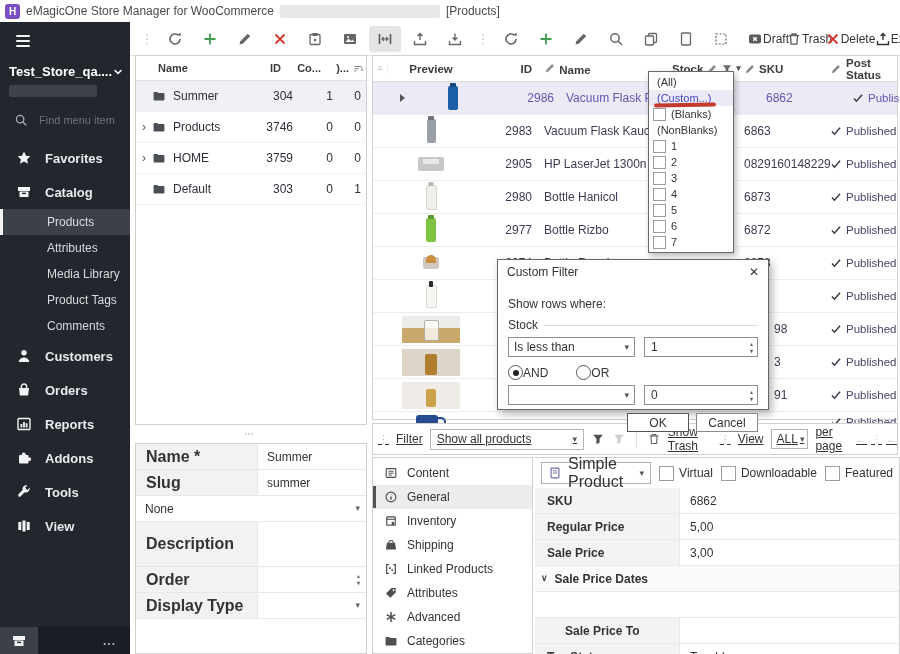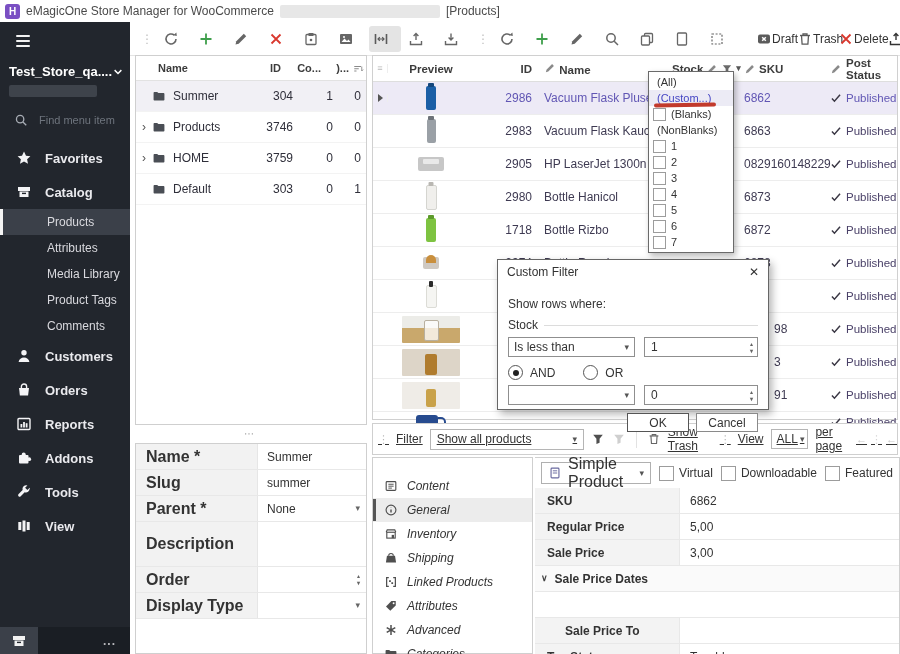--- a/index.html
+++ b/index.html
@@ -49,21 +49,21 @@
   .sub-item.selected{background:#3b4049;}
   .sub-item.selected::before{content:"";position:absolute;left:0;top:0;bottom:0;width:3px;background:#f4f4f4;}
   .side-bottom{position:absolute;left:0;bottom:0;width:130px;height:27px;background:#1a1e24;
     display:flex;align-items:center;}
   .side-bottom .sq{width:38px;height:27px;background:#3b4049;display:flex;align-items:center;justify-content:center;color:#f2f2f2;}
   .side-bottom .dots{margin-left:auto;margin-right:14px;color:#b9b9bd;font-size:12px;font-weight:700;letter-spacing:1px;}
 
   
   .toolbar{position:absolute;left:130px;top:22px;width:770px;height:33px;background:#fff;
     border-bottom:1px solid #e4e4e4;display:flex;align-items:center;gap:3px;padding-left:8px;font-size:12px;color:#333;}
-  .tbtn{height:26px;min-width:24px;display:flex;align-items:center;justify-content:space-between;gap:0;
+  .tbtn{height:26px;min-width:24px;display:flex;align-items:center;justify-content:center;gap:0;
     padding:0 4px;color:#666;border-radius:3px;}
   .tbtn.lab{padding:0 7px;color:#333;}
   .tbtn.hl{background:#e4e4e4;}
   .tsep{width:1px;height:18px;background:#e2e2e2;margin:0 3px;}
   .tb-grip{color:#c0c0c0;font-size:12px;margin:0 3px;}
   .ic-green{color:#3f9f4c;} .ic-red{color:#d9382e;} .ic-dark{color:#5b5b5b;}
 
   
   .pane{position:absolute;background:#fff;border:1px solid #cfcfcf;box-sizing:border-box;}
 
@@ -96,21 +96,21 @@
     font-size:11.5px;font-weight:700;color:#3c3c3c;}
   .c-ind{width:14px;flex:none;border-right:1px solid #eee;display:flex;align-items:center;justify-content:center;}
   .c-prev{width:86px;flex:none;display:flex;align-items:center;justify-content:center;}
   .c-id{width:64px;flex:none;text-align:right;padding-right:6px;box-sizing:border-box;}
   .c-name{width:112px;flex:none;padding-left:6px;white-space:nowrap;overflow:visible;box-sizing:border-box;}
   .c-stock{width:92px;flex:none;display:flex;align-items:center;gap:3px;padding-left:22px;box-sizing:border-box;}
   .c-sku{width:88px;flex:none;padding-left:2px;display:flex;align-items:center;gap:3px;box-sizing:border-box;}
   .c-stat{flex:1;display:flex;align-items:center;justify-content:flex-end;gap:4px;padding-right:6px;}
   .hd-pencil{color:#8a8a8a;}
   .g-row{display:flex;height:32px;align-items:center;border-bottom:1px solid #ededed;font-size:12px;color:#3e3a52;}
-  .g-row.sel{background:#edeaf6;}
+  .g-row.sel{background:#edeaf6;padding-left:22px;}
   .g-row.sel .c-id,.g-row.sel .c-name,.g-row.sel .c-sku,.g-row.sel .stat-t{color:#6156b4;}
   .g-row.cut{height:20px;overflow:hidden;border-bottom:none;}
   .mark{width:0;height:0;border-left:5px solid #555;border-top:4px solid transparent;border-bottom:4px solid transparent;}
   .stat-t{color:#4a4168;font-size:11.5px;}
   .chk{color:#3a3744;}
   .c-sku.frag{padding-left:32px;}
 
   
   .ph{position:relative;display:flex;align-items:flex-end;justify-content:center;}
   .bottle{border-radius:2px;}
@@ -134,40 +134,40 @@
   .dlg-prompt{margin-top:12px;}
   .dlg-field{margin-top:7px;display:flex;align-items:center;gap:6px;color:#333;}
   .dlg-field .line{flex:1;border-top:1px solid #dcdcdc;}
   .dlg-grid{display:flex;gap:9px;margin-top:5px;}
   .dsel{width:127px;height:20px;border:1px solid #8f8f8f;display:flex;align-items:center;
     padding:0 5px;box-sizing:border-box;}
   .dsel .g-caret{margin-left:auto;color:#555;font-size:9px;}
   .dnum{flex:1;height:20px;border:1px solid #8f8f8f;display:flex;align-items:center;
     padding:0 4px 0 6px;box-sizing:border-box;}
   .dlg-radios{display:flex;align-items:center;gap:28px;margin-top:8px;}
-  .radio{display:flex;align-items:center;gap:7px;}
+  .radio{display:flex;align-items:center;}
   .rdot{width:13px;height:13px;border:1px solid #555;border-radius:50%;display:flex;align-items:center;justify-content:center;}
   .rdot.on::after{content:"";width:6px;height:6px;background:#222;border-radius:50%;}
   .dlg-btns{display:flex;justify-content:flex-end;gap:7px;margin-top:8px;}
   .btn{width:62px;height:19px;border:1px solid #8a8a8a;background:#fff;display:flex;align-items:center;
     justify-content:center;font-size:12px;color:#333;box-sizing:border-box;}
   .btn.def{border-color:#555;}
 
   
   .fbar{left:372px;top:423px;width:526px;height:32px;display:flex;align-items:center;gap:7px;
     padding-left:5px;font-size:12px;color:#333;box-sizing:border-box;text-decoration:underline;}
   .fsel{width:212px;height:21px;border:1px solid #b5b5b5;display:flex;align-items:center;
     padding:0 6px;box-sizing:border-box;}
   .fsel .g-caret{margin-left:auto;color:#555;font-size:9px;}
   .vsel{width:38px;height:20px;border:1px solid #b5b5b5;display:flex;align-items:center;
     padding:0 3px 0 5px;box-sizing:border-box;gap:2px;}
   .dimarr{color:#c8c8c8;font-size:11px;display:flex;gap:4px;align-items:center;}
 
   
-  .tabs{left:372px;top:457px;width:161px;height:197px;padding-top:16px;font-style:italic;}
+  .tabs{left:372px;top:457px;width:161px;height:197px;padding-top:3px;}
   .tab{position:relative;height:24px;display:flex;align-items:center;gap:9px;padding-left:11px;
     font-size:12px;color:#333;}
   .tab svg{color:#4f4f4f;}
   .tab.selected{background:#ececec;}
   .tab.selected::before{content:"";position:absolute;left:0;top:1px;bottom:1px;width:3px;background:#555;}
 
   
   .detail{left:535px;top:457px;width:365px;height:228px;border-left:none;}
   .d-top{height:30px;display:flex;align-items:center;gap:8px;padding:0 6px;}
   .dcombo{width:168px;height:22px;border:1px solid #b0b0b0;display:flex;align-items:center;gap:6px;
@@ -621,21 +621,20 @@
   <div class="pane form">
     <div class="f-row f-h25">
         <span class="f-lab">Name *</span>
         <span class="f-val">Summer</span>
       </div>
     <div class="f-row f-h25">
         <span class="f-lab">Slug</span>
         <span class="f-val">summer</span>
       </div>
     <div class="f-row f-h25">
-        <span class="f-lab">Parent *</span>
         <span class="f-val">
           <span>None</span>
           <span class="f-caret g g-caret"></span>
         </span>
       </div>
     <div class="f-row f-h44">
         <span class="f-lab">Description</span>
         <span class="f-val"></span>
       </div>
     <div class="f-row f-h25">
@@ -766,21 +765,21 @@
         </span>
     </div>
     <div class="g-row">
       <span class="c-ind"></span>
       <span class="c-prev">
           <span class="ph">
             <span class="bottle" style="width:10px;height:24px;background:#7ec341"></span>
             <span class="cap" style="top:-3px;width:6px;height:4px;background:#5d9a2c"></span>
           </span>
         </span>
-      <span class="c-id">1718</span>
+      <span class="c-id">2977</span>
       <span class="c-name">Bottle Rizbo</span>
       <span class="c-stock"></span>
       <span class="c-sku">6872</span>
       <span class="c-stat">
           <svg class="i12 chk">
             <use href="#s-check"></use>
           </svg>
           <span class="stat-t">Published</span>
         </span>
     </div>

